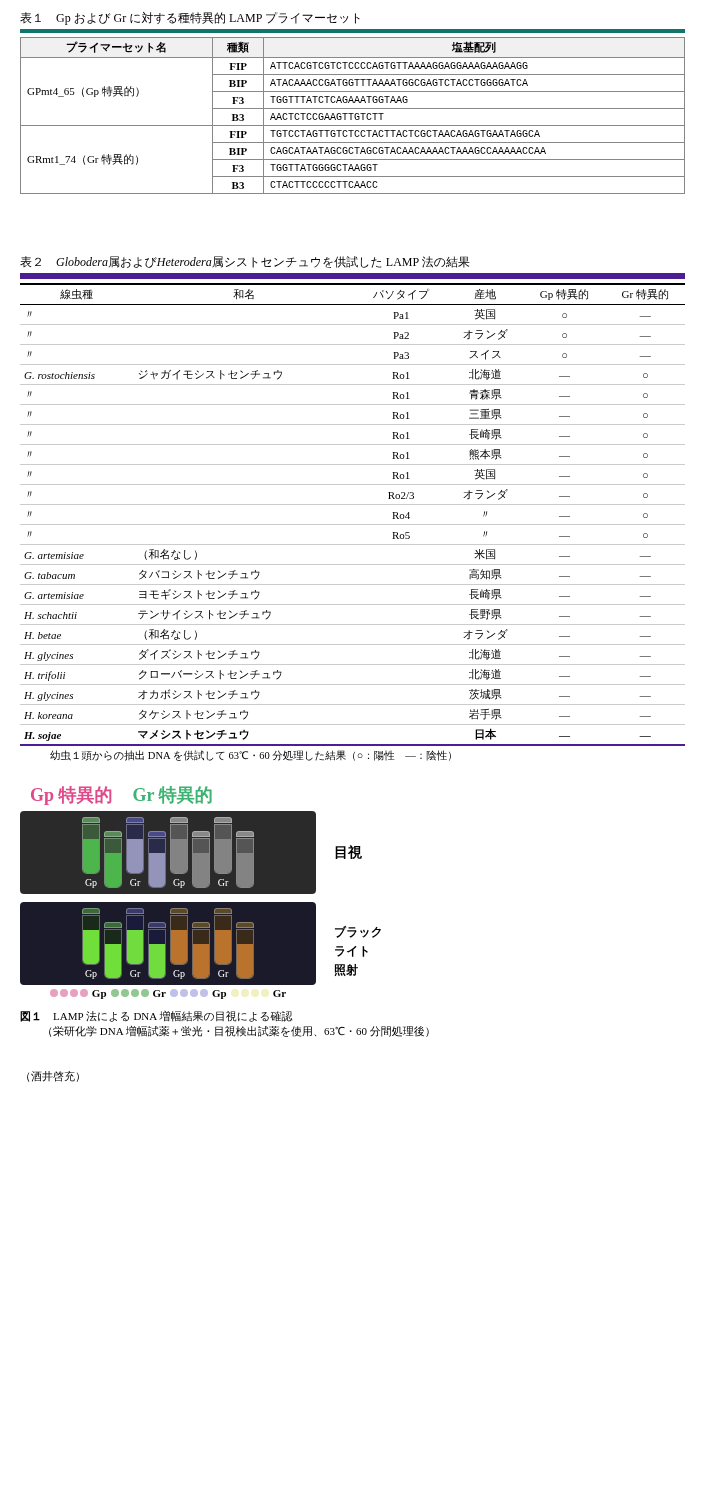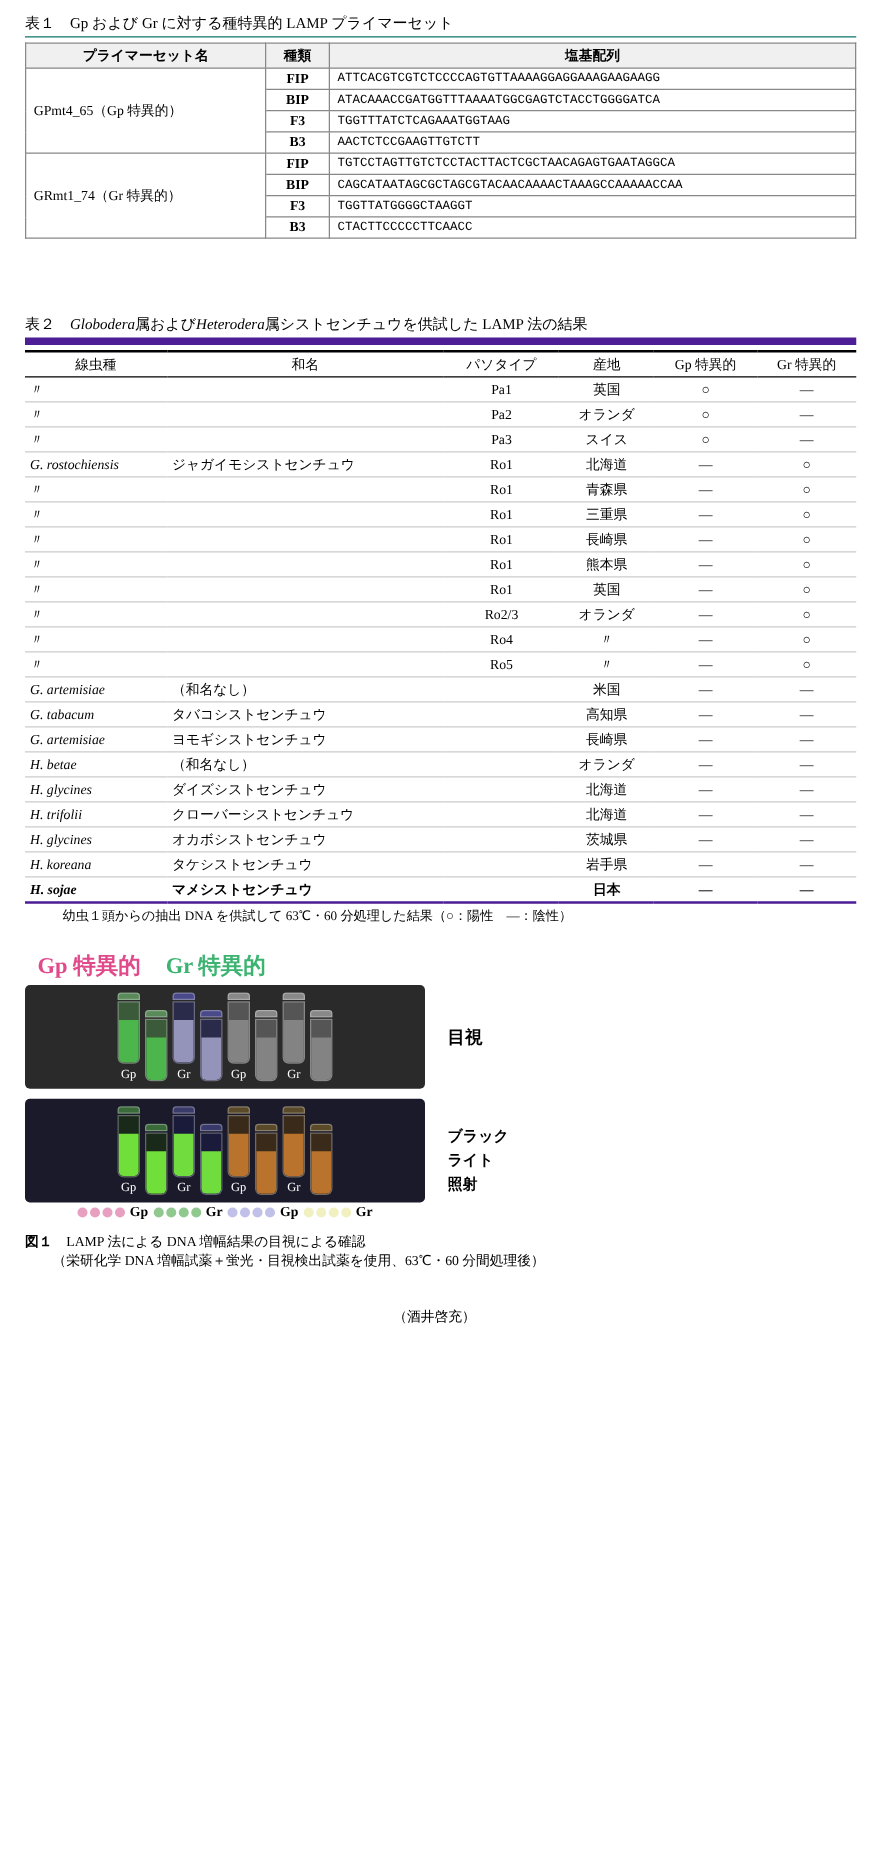--- a/index.html
+++ b/index.html
@@ -7,21 +7,21 @@
       font-family: "MS Mincho", "Yu Mincho", "Hiragino Mincho Pro", serif;
       font-size: 11px;
       color: #000;
       background: #fff;
       width: 705px;
       padding: 10px 20px 20px 20px;
     }
     .section-title {
       font-size: 12px;
       margin-bottom: 4px;
-      border-bottom: 1px solid #0f766e;
+      border-bottom: 4px solid #0f766e;
       padding-bottom: 2px;
     }
     table {
       border-collapse: collapse;
       width: 100%;
     }
     .table1 {
       margin-bottom: 20px;
     }
     .table1 th, .table1 td {
@@ -106,21 +106,21 @@
       color: #3cb371;
     }
     .fig-images-row {
       display: flex;
       align-items: center;
       margin-bottom: 8px;
       gap: 8px;
     }
     .fig-tubes-container {
       position: relative;
-      width: 320px;
+      width: 296px;
     }
     .fig-side-label {
       font-size: 14px;
       font-weight: bold;
       color: #000;
       align-self: center;
       margin-left: 10px;
     }
     
     .tubes-row {
@@ -190,21 +190,21 @@
       font-weight: bold;
     }
     .fig-caption {
       font-size: 11px;
       margin-top: 8px;
     }
     .fig-caption .fig-num {
       font-weight: bold;
     }
     .author-line {
-      text-align: center;
+      text-align: left;
       font-size: 11px;
       margin-top: 30px;
       padding-right: 10px;
     }
     .gp-dot-color { background: #e8a0c0; }
     .gr-dot-color { background: #90c890; }
     .gp2-dot-color { background: #c0c0e8; }
     .gr2-dot-color { background: #f0f0c0; }
   </style>
 </head>
@@ -395,20 +395,28 @@
         </tr>
         <tr class="group-row">
           <td class="left"><em>G. artemisiae</em></td>
           <td class="left">ヨモギシストセンチュウ</td>
           <td></td>
           <td>長崎県</td>
           <td>—</td>
           <td>—</td>
         </tr>
         <tr class="group-row">
+          <td class="left"><em>H. schachtii</em></td>
+          <td class="left">テンサイシストセンチュウ</td>
+          <td></td>
+          <td>長野県</td>
+          <td>—</td>
+          <td>—</td>
+        </tr>
+        <tr class="group-row">
           <td class="left"><em>H. betae</em></td>
           <td class="left">（和名なし）</td>
           <td></td>
           <td>オランダ</td>
           <td>—</td>
           <td>—</td>
         </tr>
         <tr class="group-row">
           <td class="left"><em>H. glycines</em></td>
           <td class="left">ダイズシストセンチュウ</td>

